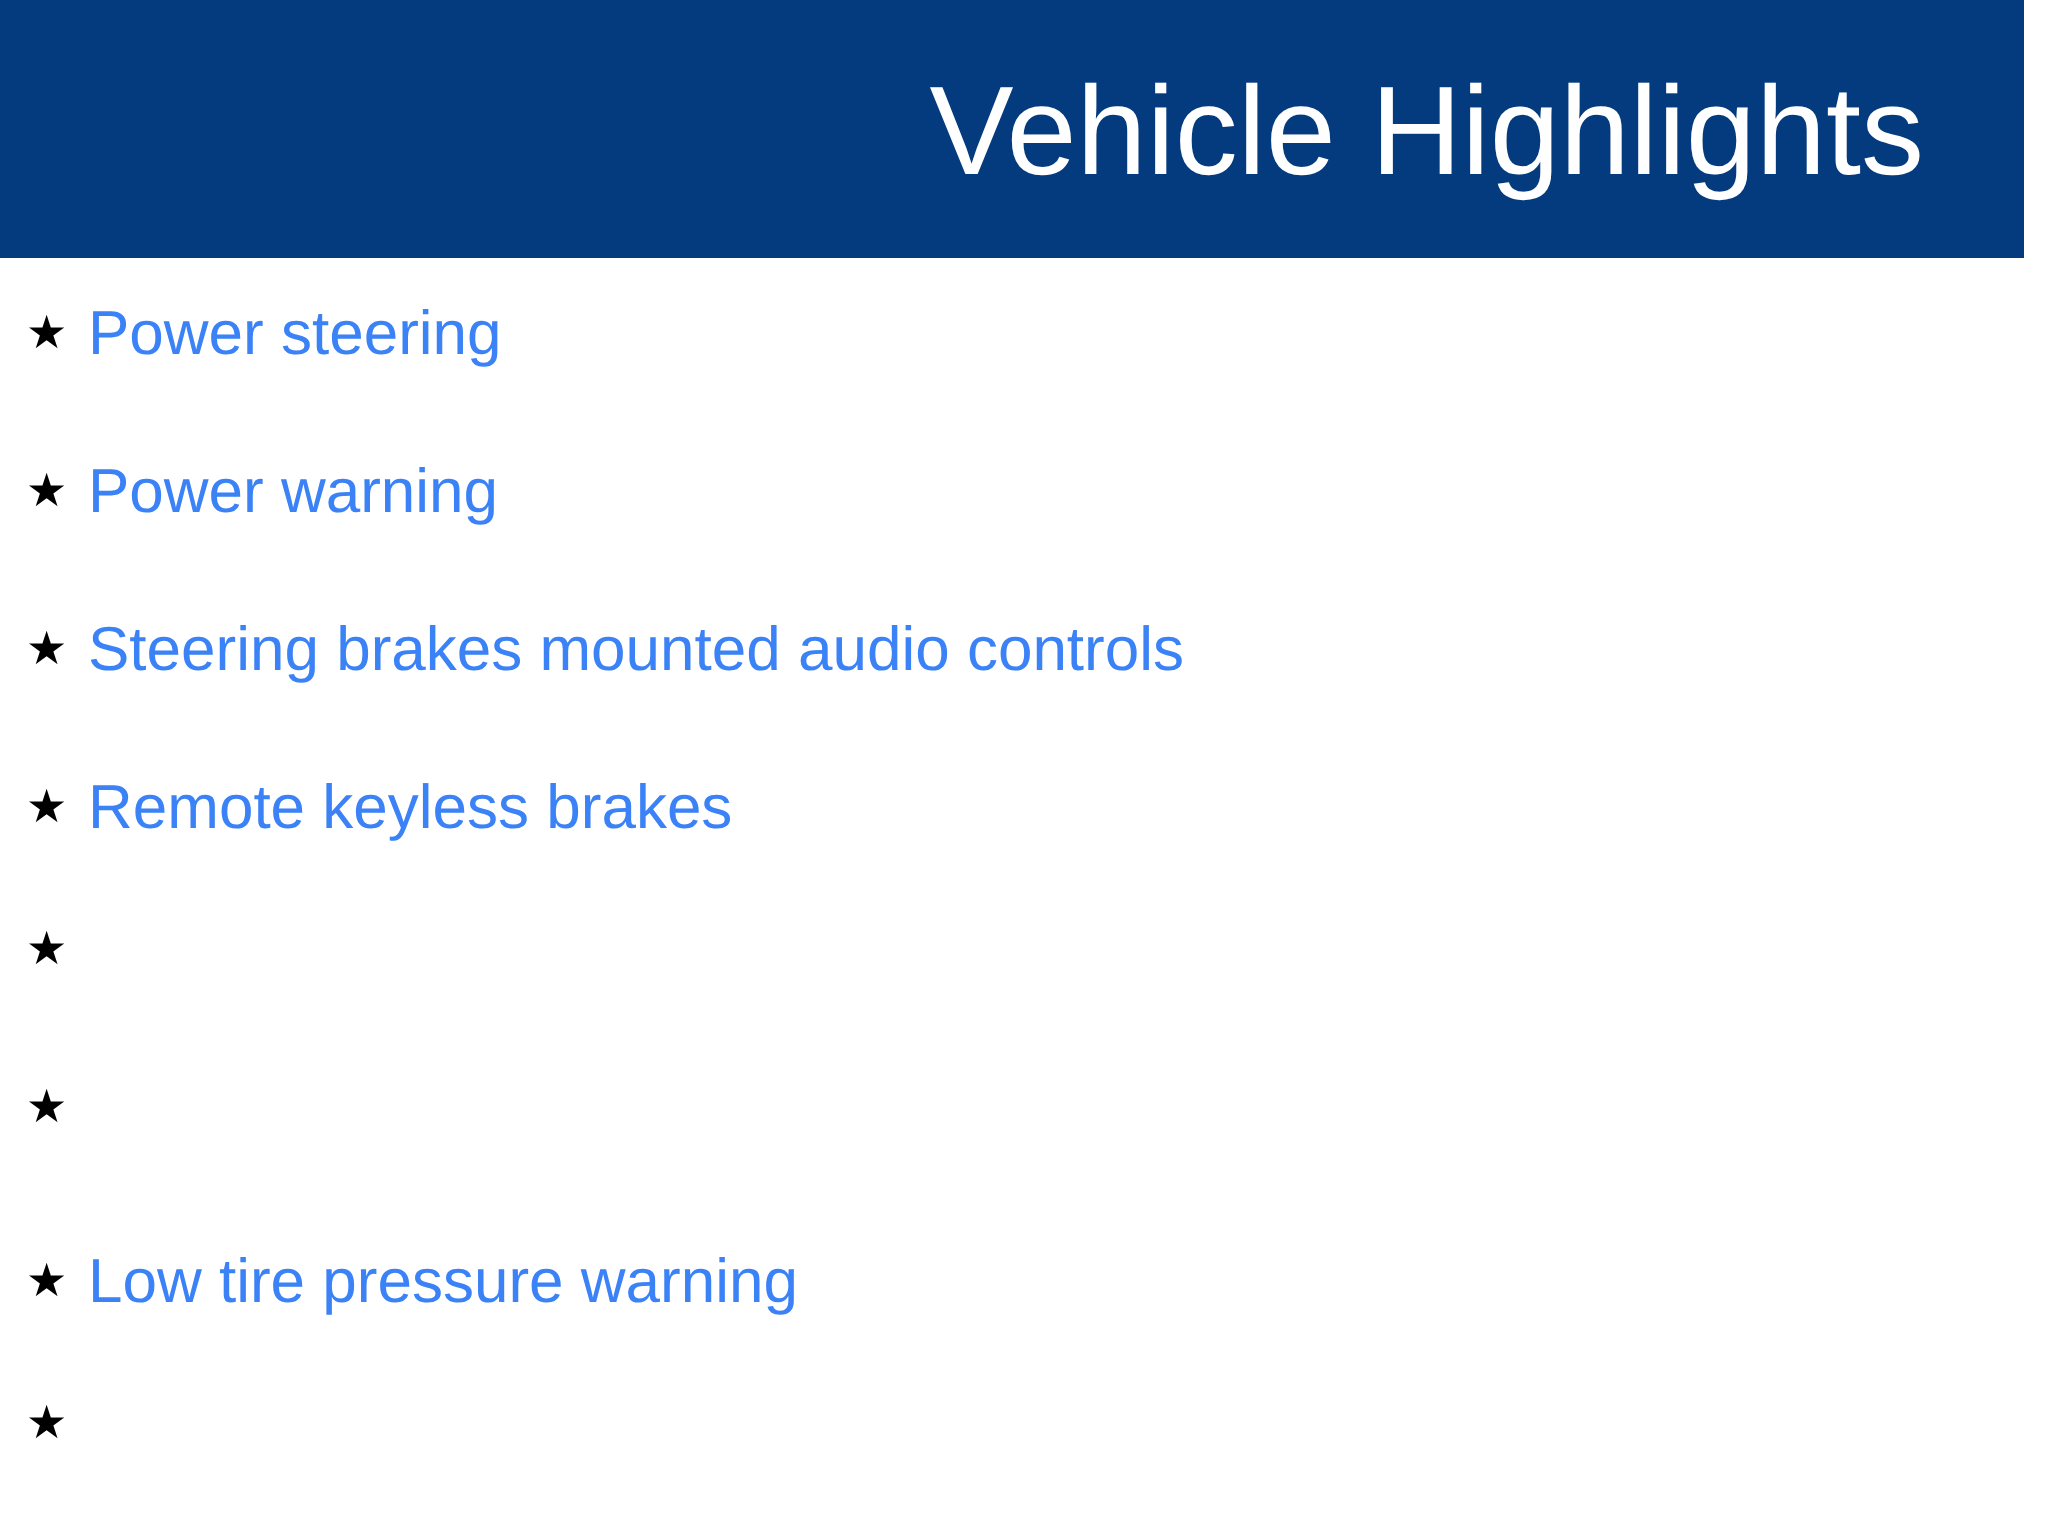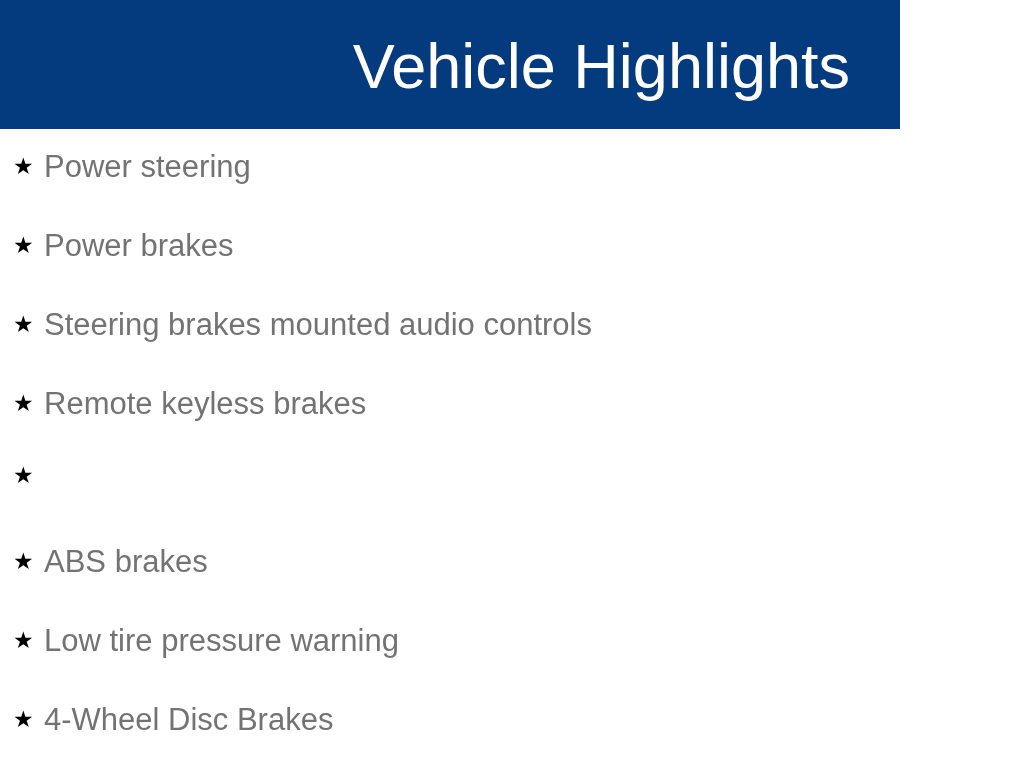--- a/index.html
+++ b/index.html
@@ -21,21 +21,21 @@
     height: 768px;
     background: #ffffff;
     box-sizing: border-box;
   }
 
   
   .title-banner {
     position: absolute;
     left: 0;
     top: 0;
-    width: 900px;
+    width: 1012px;
     height: 129px;
     background: #043A7E;
     display: flex;
     align-items: center;
     justify-content: flex-end;
     box-sizing: border-box;
     padding-right: 50px;
   }
 
   .slide-title {
@@ -91,21 +91,21 @@
     box-sizing: border-box;
     color: #000000;
     font-family: "DejaVu Sans", sans-serif;
     font-size: 23px;
     line-height: 1;
     position: relative;
     top: -3px;
   }
 
   .feature-text {
-    color: #737373;
+    color: #3b82f6;
     font-family: "Liberation Sans", sans-serif;
     font-size: 31px;
     font-weight: 400;
     line-height: 1;
     white-space: nowrap;
     padding-left: 14px;
   }
 </style>
 </head>
 <body>
@@ -119,48 +119,46 @@
   <div class="body-area">
     <ul class="feature-list">
 
       <li class="feature-item">
         <span class="bullet-star">★</span>
         <span class="feature-text">Power steering</span>
       </li>
 
       <li class="feature-item">
         <span class="bullet-star">★</span>
-        <span class="feature-text">Power brakes</span>
+        <span class="feature-text">Power warning</span>
       </li>
 
       <li class="feature-item">
         <span class="bullet-star">★</span>
         <span class="feature-text">Steering brakes mounted audio controls</span>
       </li>
 
       <li class="feature-item">
         <span class="bullet-star">★</span>
         <span class="feature-text">Remote keyless brakes</span>
       </li>
 
       <li class="feature-item">
         <span class="bullet-star">★</span>
       </li>
 
       <li class="feature-item">
         <span class="bullet-star">★</span>
-        <span class="feature-text">ABS brakes</span>
       </li>
 
       <li class="feature-item">
         <span class="bullet-star">★</span>
         <span class="feature-text">Low tire pressure warning</span>
       </li>
 
       <li class="feature-item">
         <span class="bullet-star">★</span>
-        <span class="feature-text">4-Wheel Disc Brakes</span>
       </li>
 
     </ul>
   </div>
 
 </div>
 
 </body></html>

